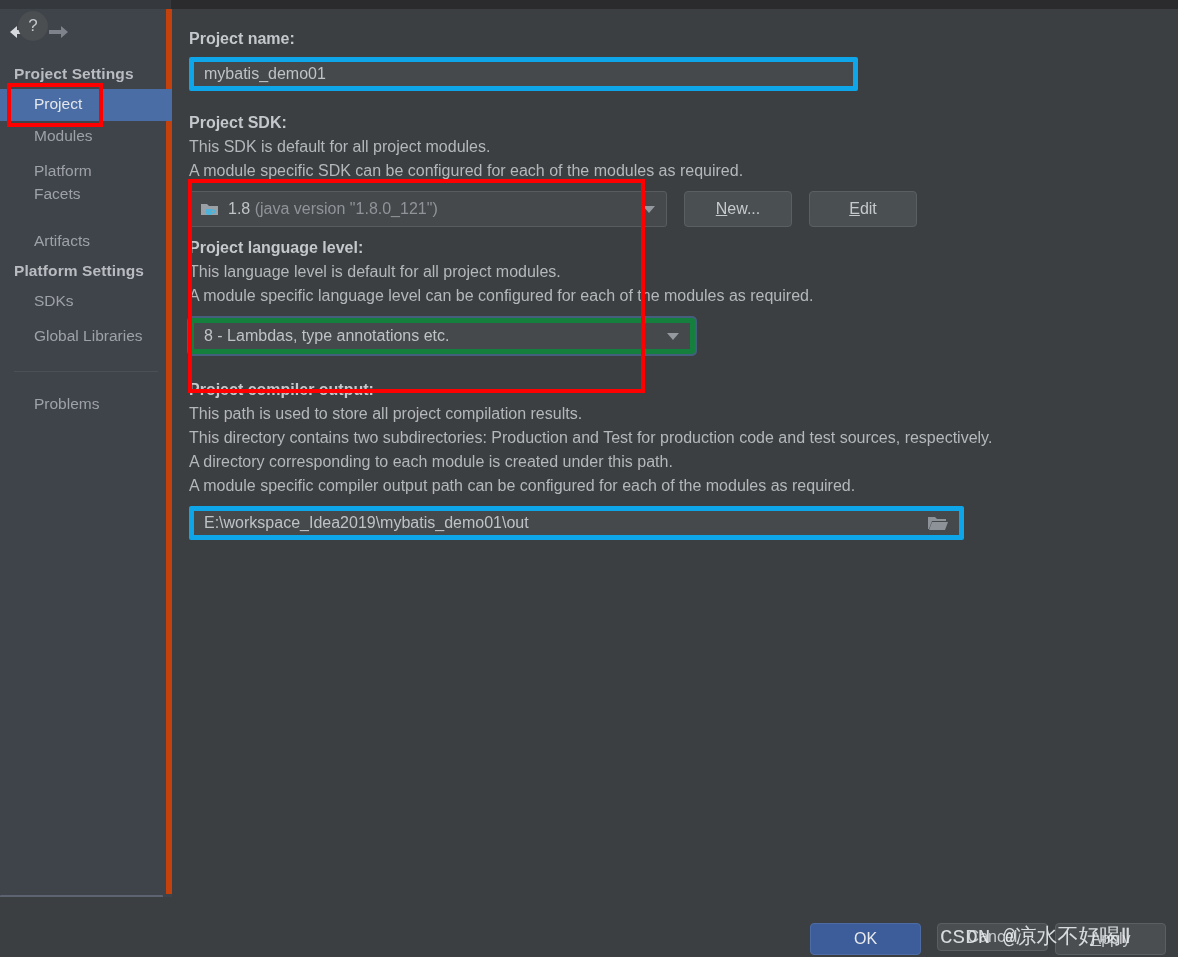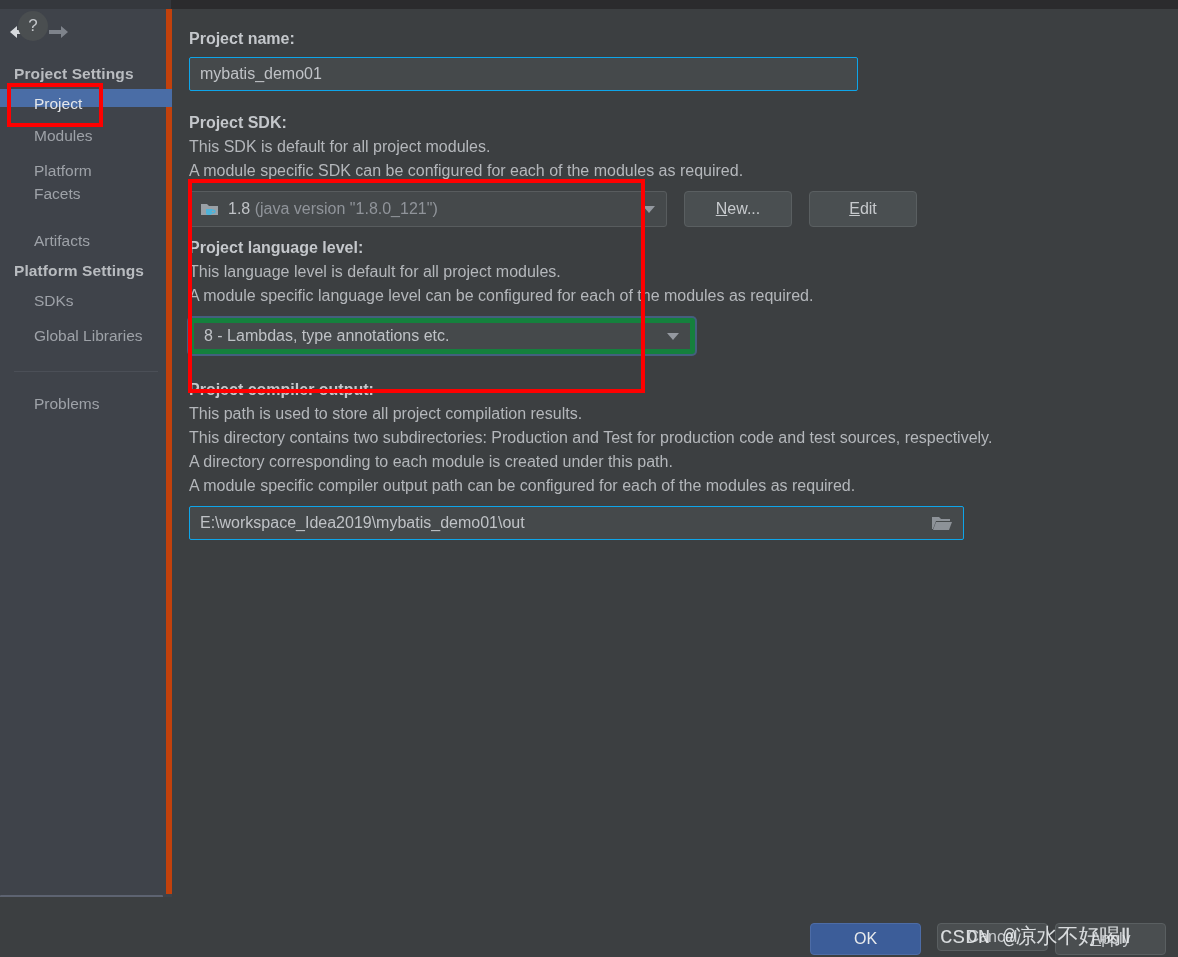--- a/index.html
+++ b/index.html
@@ -68,21 +68,21 @@
     font-weight: bold;
     color: #b9bcc0;
     padding-left: 14px;
     letter-spacing: 0.1px;
   }
 
   .sb-item {
     position: absolute;
     left: 0;
     width: 172px;
-    height: 18px;
+    height: 32px;
     line-height: 30px;
     font-size: 15.5px;
     color: #9ea2a8;
     padding-left: 34px;
     cursor: pointer;
     white-space: nowrap;
   }
   .sb-item.selected {
     background: #4a6da6;
     color: #e4e7ea;
@@ -132,21 +132,21 @@
   .label-desc {
     font-size: 16px;
     color: #b4b7bb;
     line-height: 24px;
     white-space: nowrap;
   }
 
   .text-field {
     height: 34px;
     background: #45494b;
-    border: 1px solid #0ea5e9;
+    border: 5px solid #0ea5e9;
     border-radius: 2px;
     display: flex;
     align-items: center;
     padding: 0 10px;
     font-size: 16px;
     color: #bfc2c6;
     cursor: text;
   }
 
   .combo {

